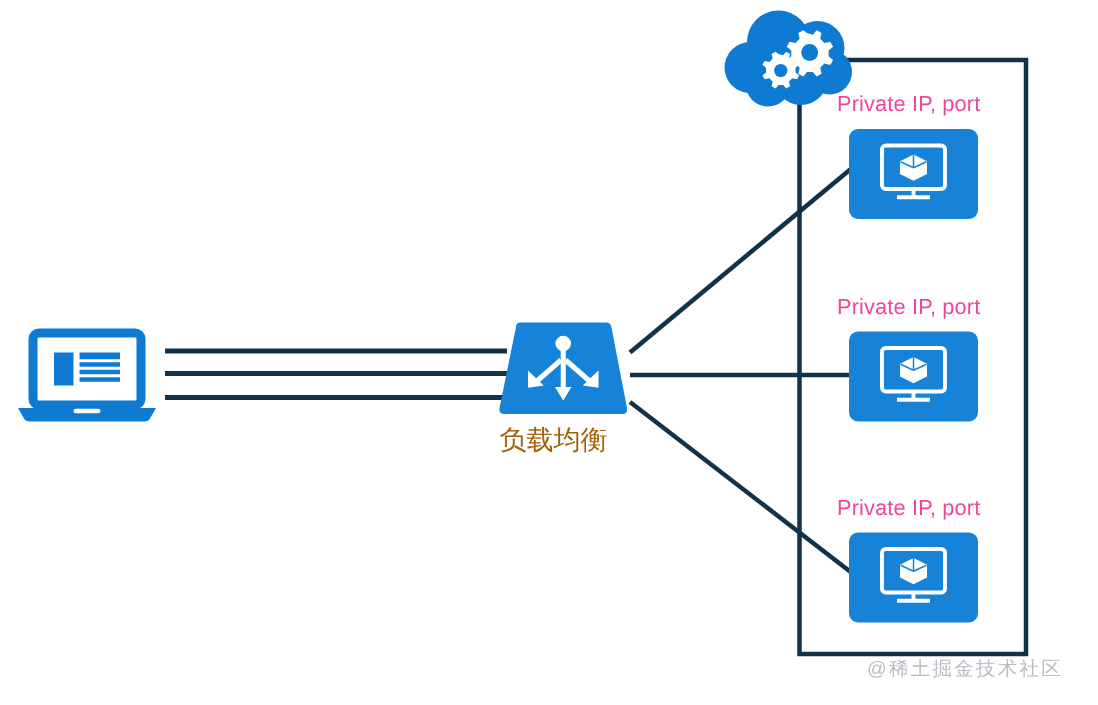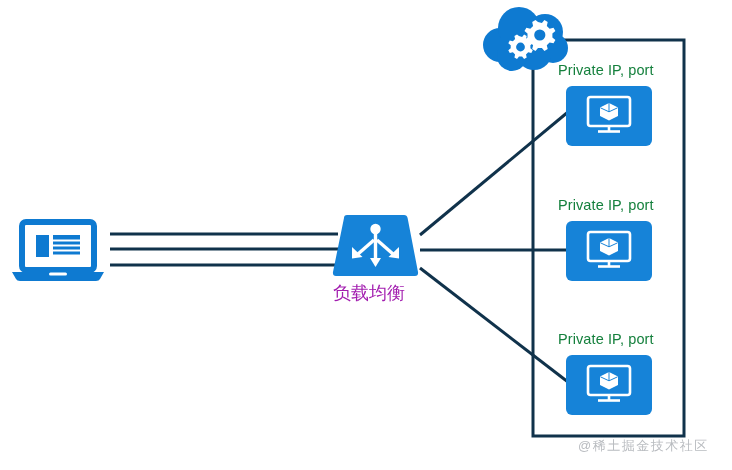--- a/index.html
+++ b/index.html
@@ -25,26 +25,26 @@
     height: 470px;
   }
   .label-text {
     position: absolute;
     font-family: "Liberation Sans", sans-serif;
     color: #1a1a1a;
     white-space: nowrap;
   }
   .vm-caption {
     font-size: 14.5px;
-    color: #15803d;
+    color: #ec4899;
     letter-spacing: 0.1px;
   }
   .lb-caption {
     font-size: 18px;
-    color: #a21caf;
+    color: #a16207;
     text-align: right;
   }
   .watermark {
     font-size: 13px;
     color: #b9bcc0;
     letter-spacing: 1.5px;
   }
   .vm-tile-label {
     position: absolute;
     font-family: "Liberation Sans", sans-serif;

